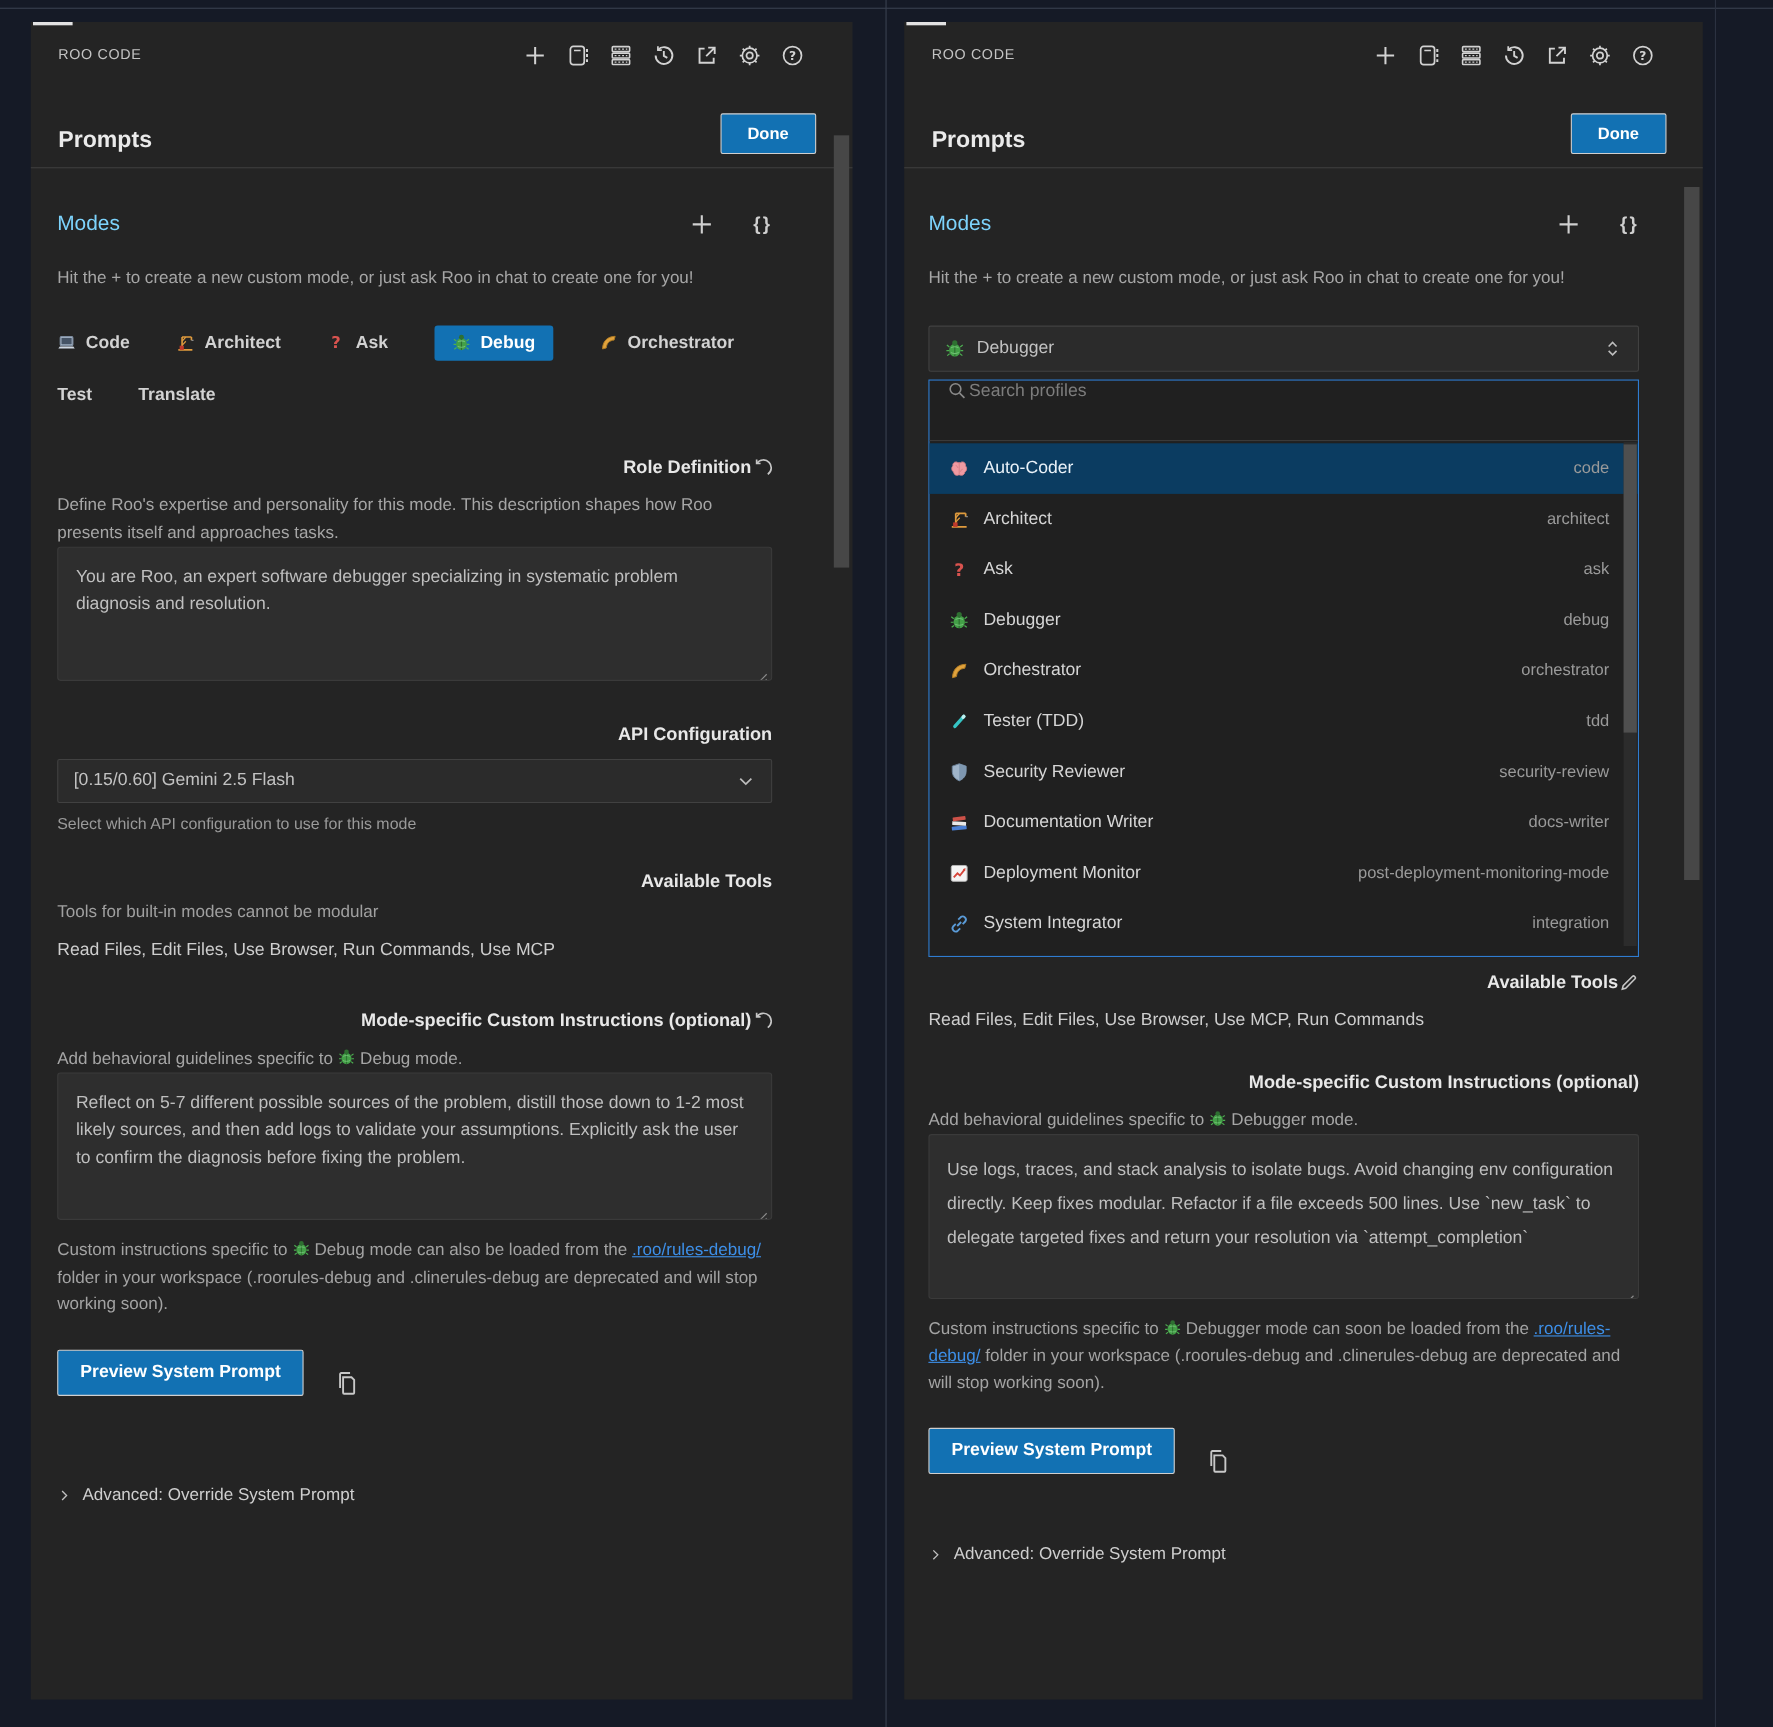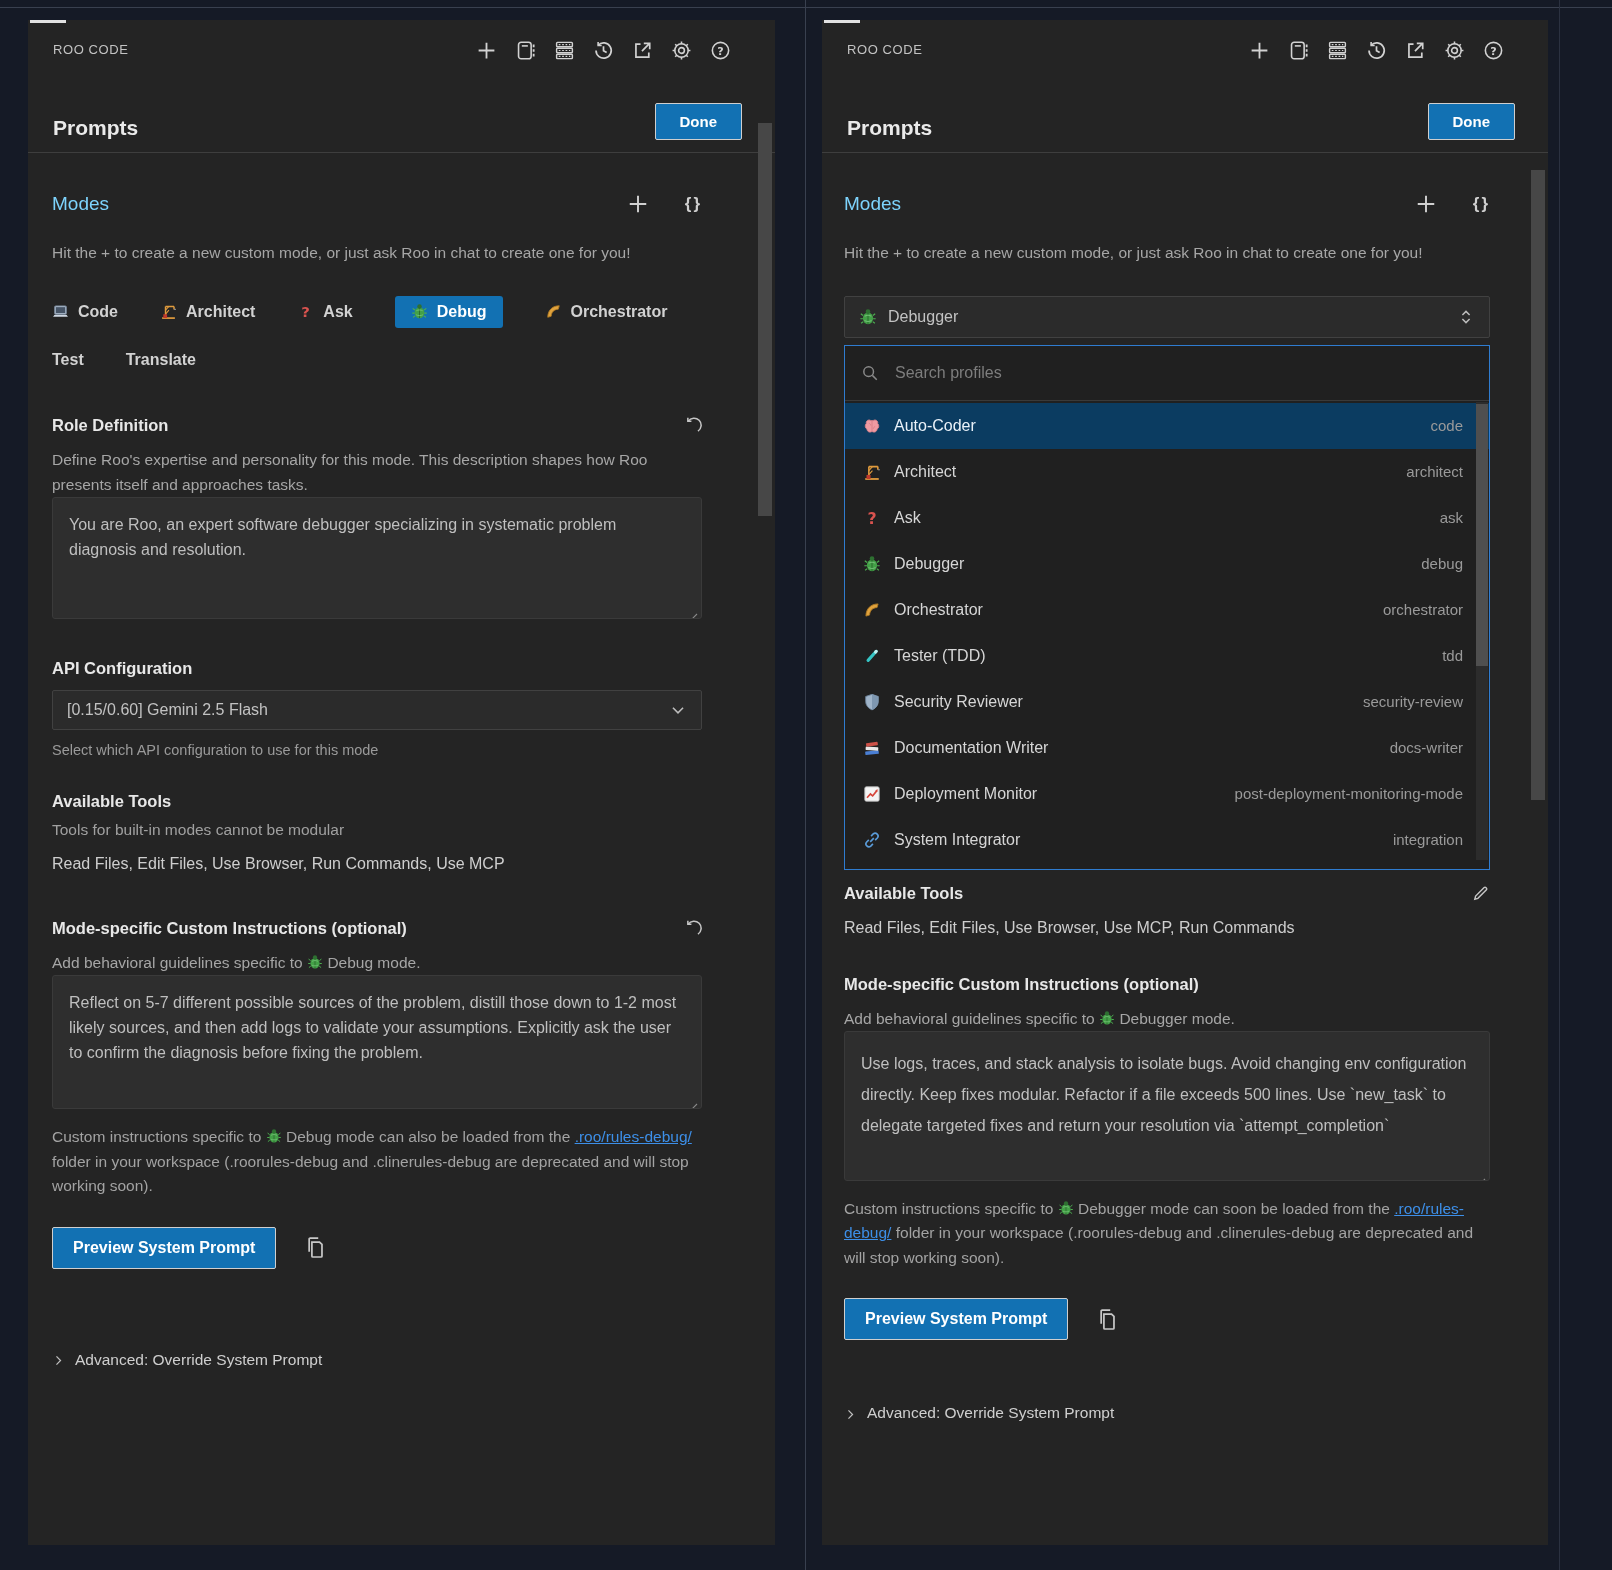--- a/index.html
+++ b/index.html
@@ -41,21 +41,21 @@
 
   .mode-desc{margin-top:26px;font-size:15.5px;line-height:1.6;color:#a6a6a6;width:642px}
 
   .chips{margin-top:30px;display:flex;flex-wrap:wrap;column-gap:42px;row-gap:16px;align-items:center}
   .chip{display:flex;align-items:center;gap:9px;font-weight:bold;font-size:16px;color:#d2d2d2;
         padding:7px 0;cursor:pointer;white-space:nowrap}
   .chip.active{background:#1271b3;color:#fff;padding:7px 16px;border-radius:3px}
   .chip-icon{width:17px;height:17px;display:inline-block}
   .chip-icon svg{width:100%;height:100%;display:block}
 
-  .sec-head{display:flex;justify-content:space-between;align-items:center;margin-top:40px}
+  .sec-head{display:flex;justify-content:flex-end;align-items:center;margin-top:40px}
   .sec-title{font-size:16.5px;font-weight:bold;color:#e8e8e8}
   .undo,.pencil{width:19px;height:19px;color:#c6c6c6;cursor:pointer}
   .undo svg,.pencil svg{width:100%;height:100%}
 
   .desc{margin-top:12px;font-size:15.5px;line-height:1.62;color:#a6a6a6}
 
   .textarea{background:#2e2e2e;border:1px solid #3a3a3a;border-radius:3px;
             color:#bfbfbf;font-size:16px;line-height:25px;padding:14px 16px;
             position:relative;overflow:hidden;cursor:text}
   .ta-role{height:92px}
@@ -71,40 +71,40 @@
   .sel-icon svg{width:100%;height:100%}
   .helper{margin-top:12px;font-size:14.5px;color:#9a9a9a}
   .note{margin-top:10px;font-size:15.5px;color:#a0a0a0}
   .tools{margin-top:16px;font-size:16px;color:#cecece}
 
   .inline-icon{display:inline-block;width:16px;height:16px;vertical-align:-2px}
   .inline-icon svg{width:100%;height:100%}
   .footer{margin-top:16px;font-size:15.5px;line-height:1.58;color:#a3a3a3}
   .link{color:#3d8fe8;text-decoration:underline;cursor:pointer}
 
-  .preview-row{margin-top:28px;display:flex;align-items:center;gap:28px}
+  .preview-row{margin-top:28px;display:flex;align-items:flex-end;gap:28px}
   .preview-btn{background:#1271b3;border:1px solid #cfcfcf;border-radius:2px;color:#fff;
                font-size:16px;font-weight:600;padding:11px 20px;cursor:pointer;
                font-family:"Liberation Sans",sans-serif}
   .copy-icon{width:23px;height:23px;color:#c8c8c8;cursor:pointer}
   .copy-icon svg{width:100%;height:100%}
 
   .advanced{display:flex;align-items:center;gap:10px;color:#cfcfcf;font-size:15.5px;cursor:pointer}
   #panel-left .advanced{margin-top:82px}
   #panel-right .advanced{margin-top:64px}
   .chev{width:13px;height:13px;color:#c0c0c0}
   .chev svg{width:100%;height:100%}
 
   .scroll-thumb{position:absolute;right:3px;width:14px;background:#474747;cursor:grab}
   #panel-left .scroll-thumb{top:103px;height:393px}
   #panel-right .scroll-thumb{top:150px;height:630px}
 
   
   .dropdown{margin-top:7px;border:1px solid #2f7cd0;background:#202020;position:relative}
-  .search-row{height:54px;display:flex;align-items:center;gap:14px;padding:0 16px;
+  .search-row{height:54px;display:flex;align-items:flex-start;padding:0 16px;
               border-bottom:1px solid #3a3a3a;color:#8a8a8a}
   .search-ic{width:18px;height:18px}
   .search-ic svg{width:100%;height:100%}
   .search-row input{flex:1;background:transparent;border:none;outline:none;color:#cccccc;
                     font-size:16px;font-family:"Liberation Sans",sans-serif}
   .search-row input::placeholder{color:#7d7d7d}
   .dd-list{padding:2px 0 6px 0}
   .dd-item{height:46px;display:flex;align-items:center;gap:13px;padding:0 26px 0 18px;cursor:pointer}
   .dd-item.selected{background:#0b3c61}
   .dd-ic{width:18px;height:18px;flex:0 0 18px}

